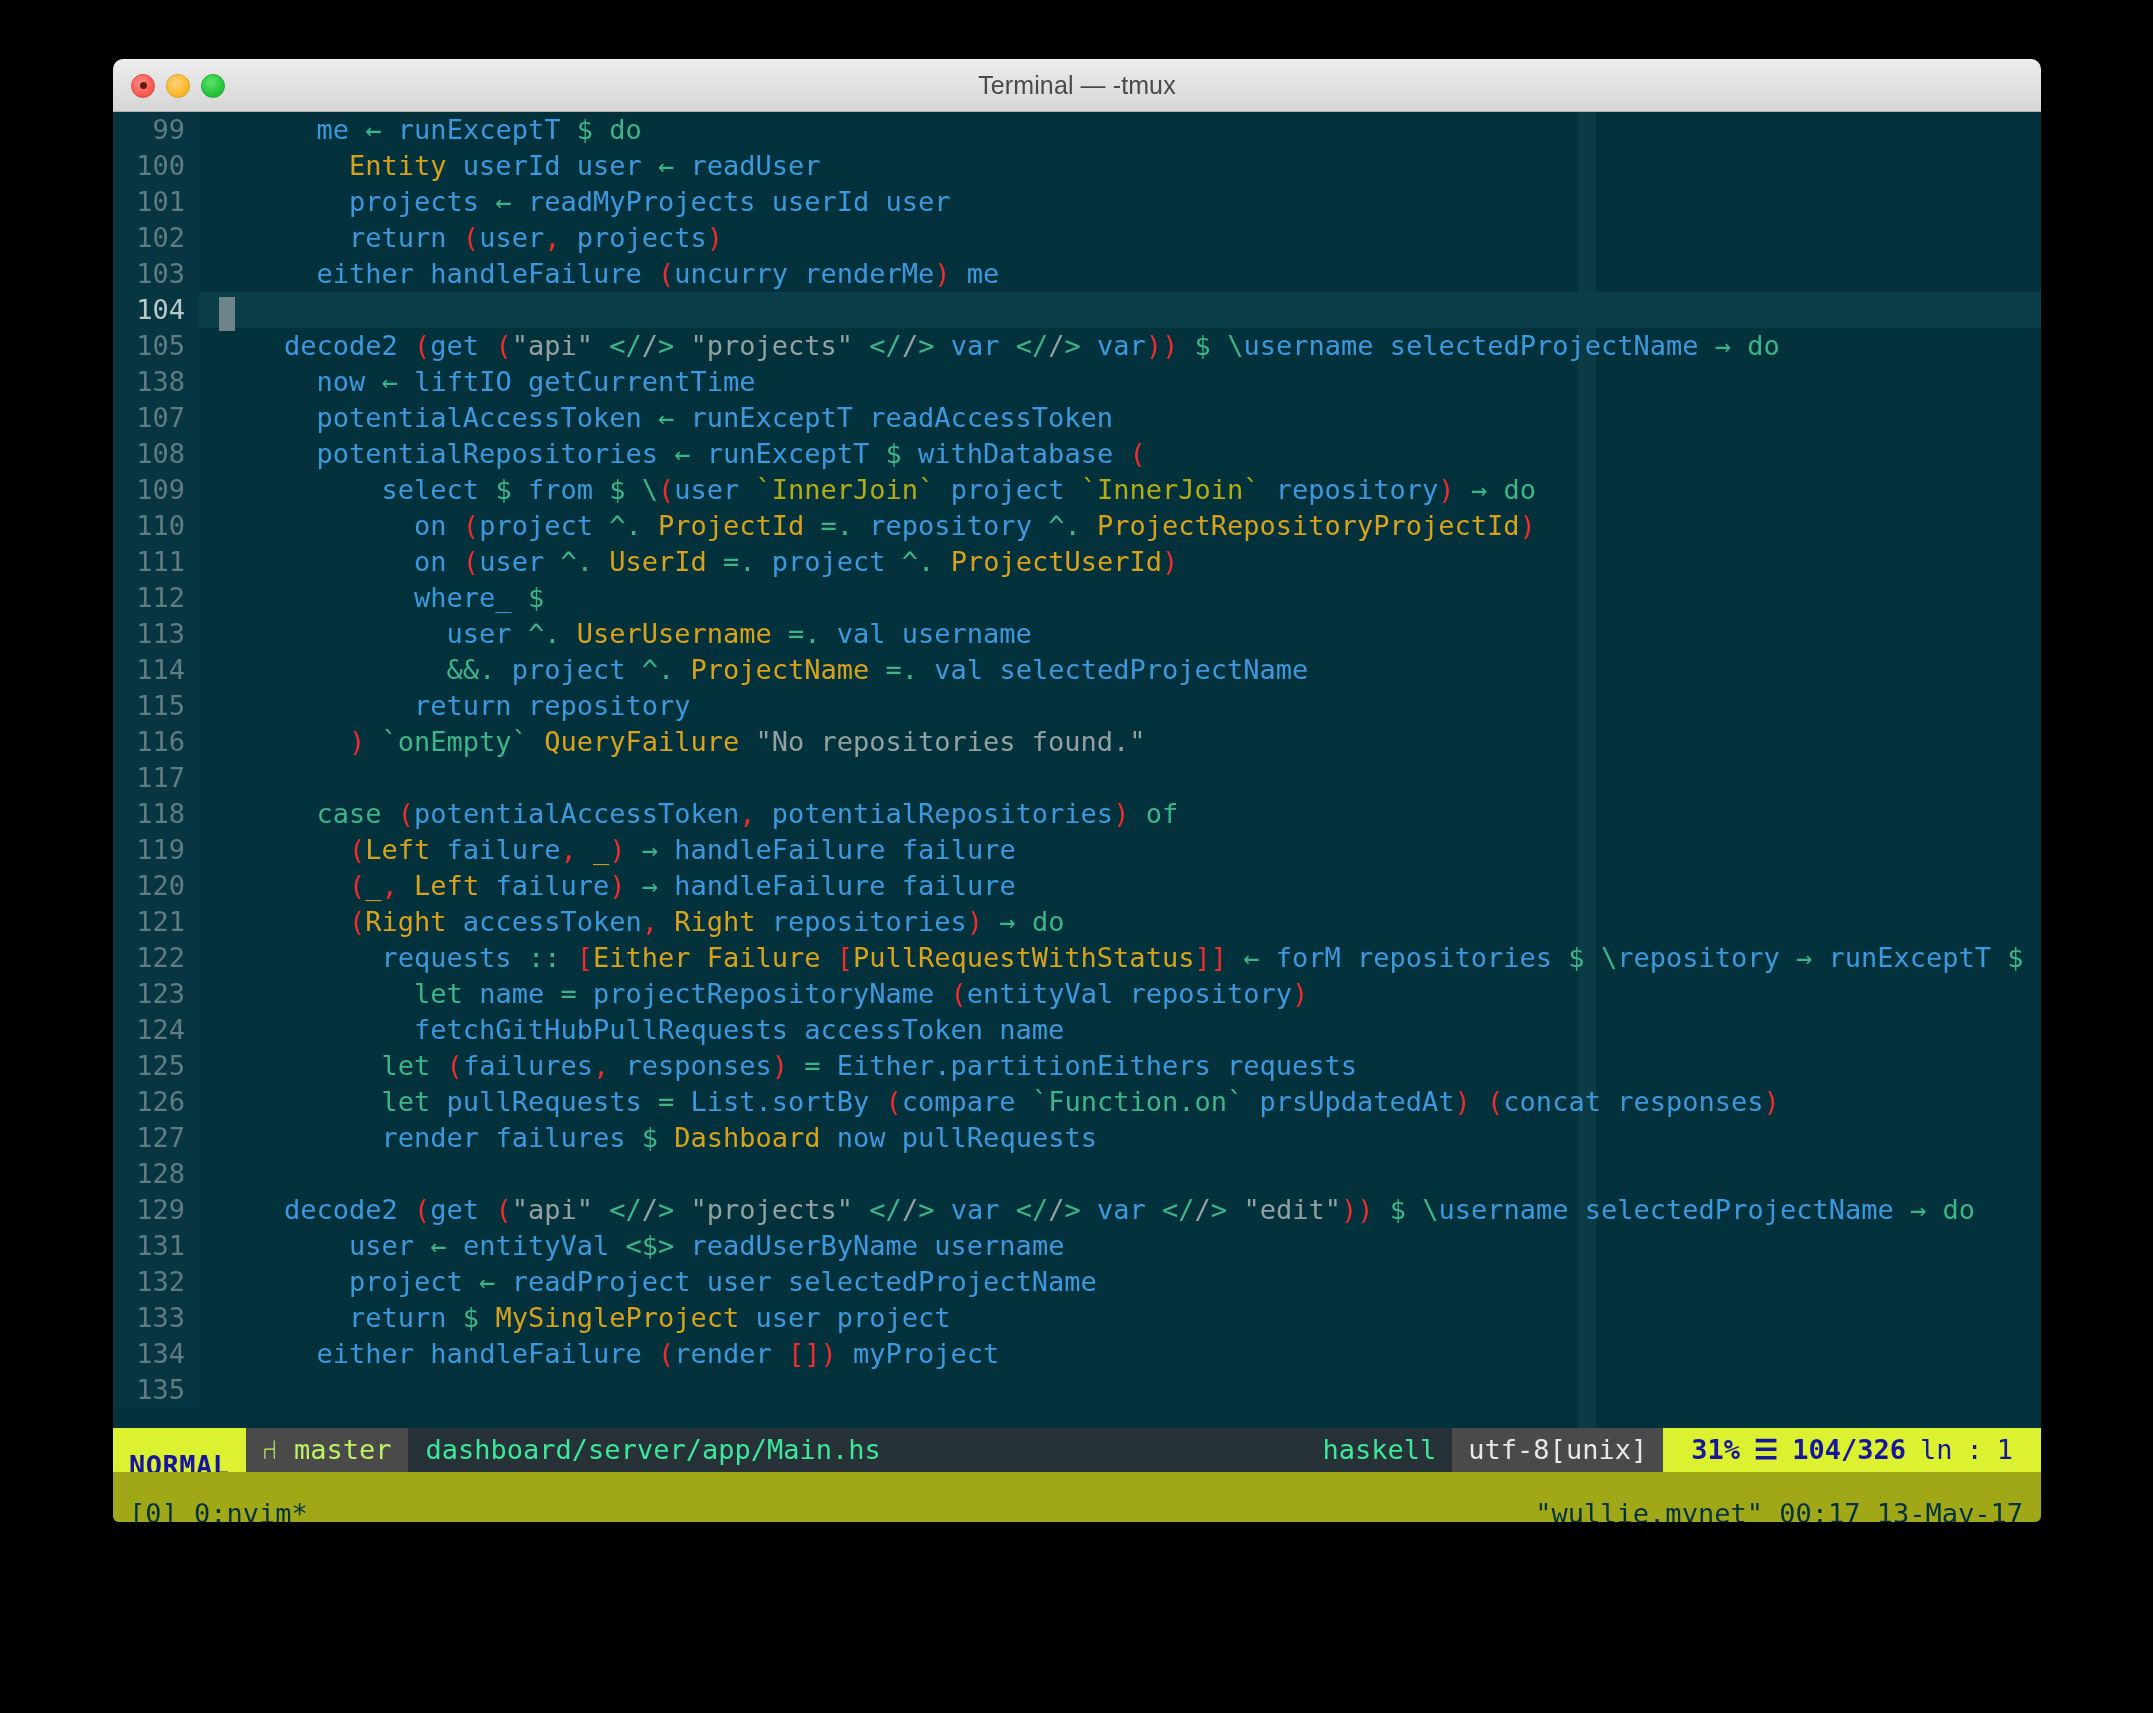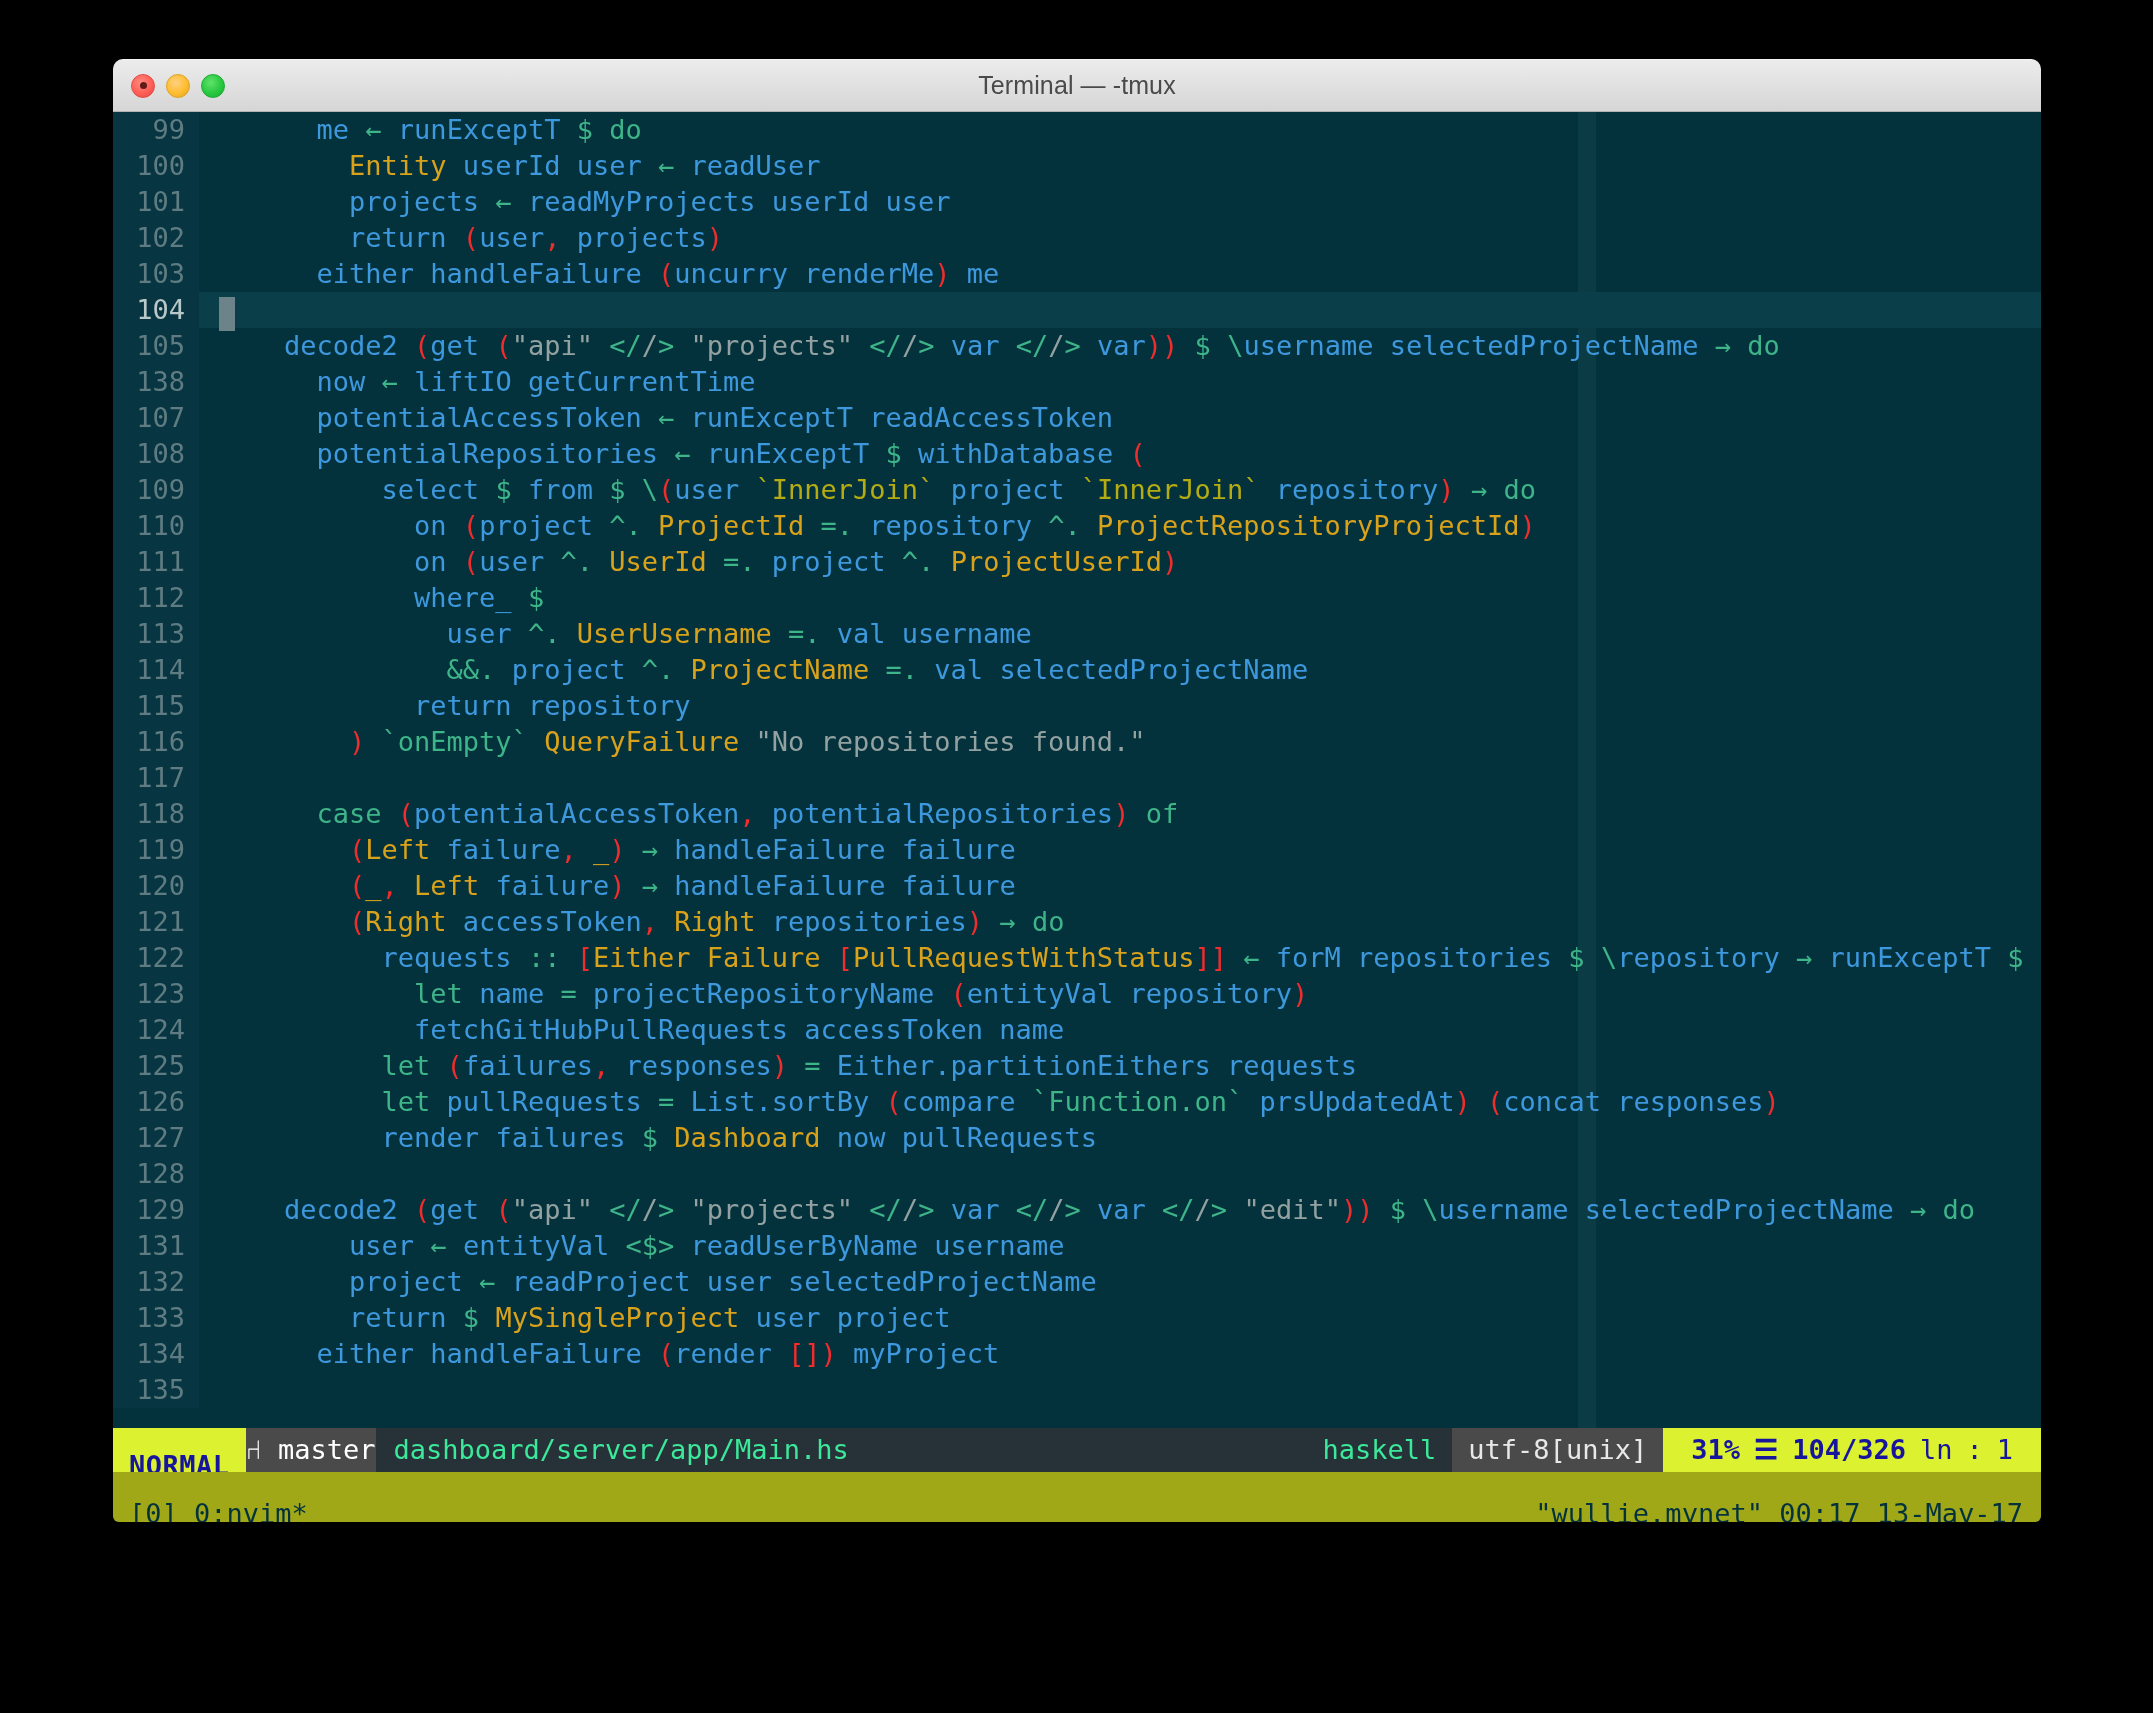--- a/index.html
+++ b/index.html
@@ -160,22 +160,22 @@
   }
   .sl-mode {
     background: #dcf230;
     color: #16159c;
     font-weight: bold;
     padding: 16px 16px;
     letter-spacing: 0.5px;
   }
   .sl-branch {
     background: #4a4a4a;
-    color: #ffffff;
-    padding: 0 0;
+    color: #bef264;
+    padding: 0 16px;
   }
   .sl-file {
     background: #263238;
     color: #3ce89a;
     padding: 0 18px;
     flex: 0 0 auto;
   }
   .sl-spacer { flex: 1 1 auto; background: #263238; }
   .sl-ft {
     background: #263238;

